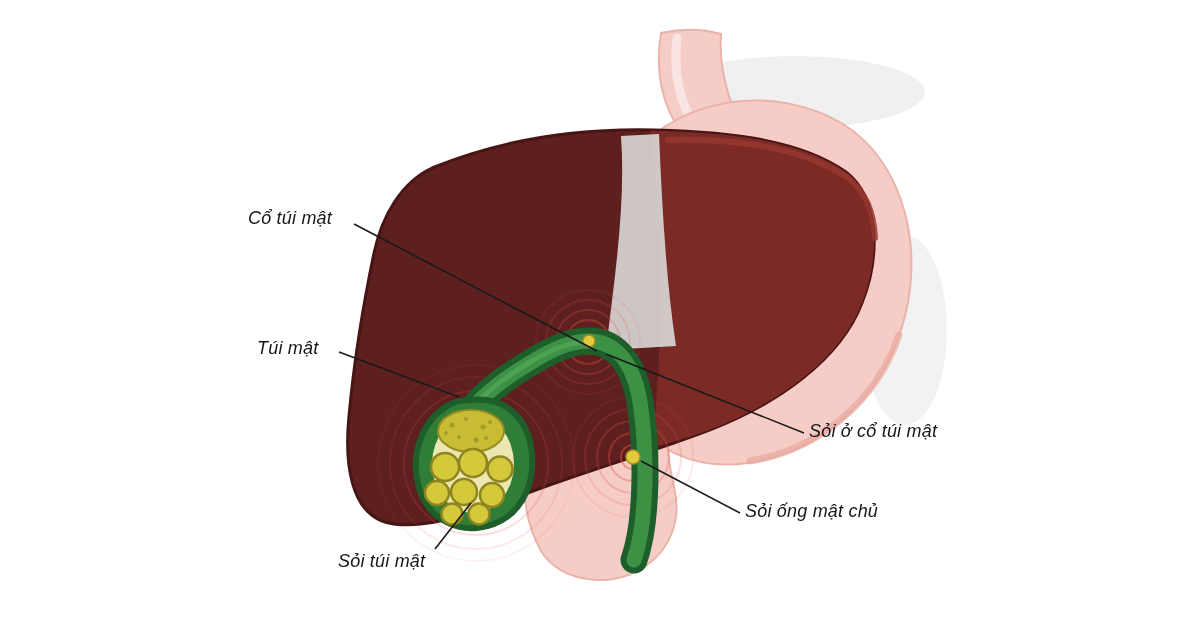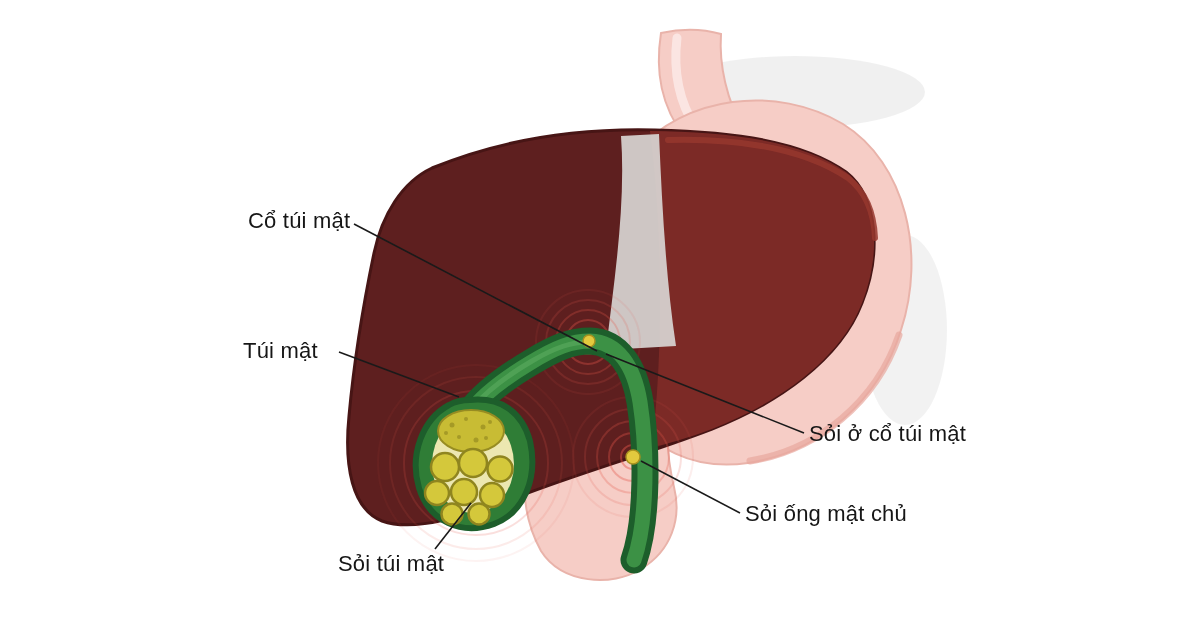--- a/index.html
+++ b/index.html
@@ -25,21 +25,21 @@
   .gb-body{fill:var(--gb-green);stroke:var(--duct-dark);stroke-width:6;}
   .gb-cavity{fill:var(--cavity);stroke:none;}
   .stone{fill:var(--stone-fill);stroke:var(--stone-stroke);stroke-width:2.5;}
   .stone-big{fill:#c8bc34;stroke:#978c22;stroke-width:2;}
   .speck{fill:#a59a26;stroke:none;}
   .stone-dot{fill:var(--stone-dot);stroke:#a8911f;stroke-width:1.5;}
   .leader{stroke:var(--line);stroke-width:1.6;fill:none;}
   .pink-shade{fill:none;stroke:#e8a89e;stroke-width:7;stroke-linecap:round;opacity:.7;}
   .eso-sheen{fill:none;stroke:#fce8e4;stroke-width:9;stroke-linecap:round;opacity:.9;}
   .shadow{fill:#000000;}
-  .label{position:absolute;font-size:22px;color:var(--label-text);white-space:nowrap;letter-spacing:.2px;}
+  .label{position:absolute;font-size:18px;color:var(--label-text);white-space:nowrap;letter-spacing:.2px;font-style:italic;}
 </style>
 </head>
 <body>
 
 <div class="canvas">
   <svg width="1200" height="628" viewBox="0 0 1200 628">
 
     <ellipse class="shadow" cx="795" cy="92" rx="130" ry="36" opacity="0.06"></ellipse>
     <ellipse class="shadow" cx="905" cy="330" rx="42" ry="95" opacity="0.05"></ellipse>
 
@@ -125,17 +125,17 @@
     <g>
       <path class="leader" d="M 354 224 L 597 351"></path>
       <path class="leader" d="M 339 352 L 459 397"></path>
       <path class="leader" d="M 435 549 L 471 503"></path>
       <path class="leader" d="M 804 433 L 606 354"></path>
       <path class="leader" d="M 740 513 L 641 461"></path>
     </g>
   </svg>
 
   <div class="label" style="left:248px;top:208px">Cổ túi mật</div>
-  <div class="label" style="left:243px;top:338px">Túi mật</div>
+  <div class="label" style="left:257px;top:338px">Túi mật</div>
   <div class="label" style="left:338px;top:551px">Sỏi túi mật</div>
   <div class="label" style="left:809px;top:421px">Sỏi ở cổ túi mật</div>
   <div class="label" style="left:745px;top:501px">Sỏi ống mật chủ</div>
 </div>
 
 </body></html>

